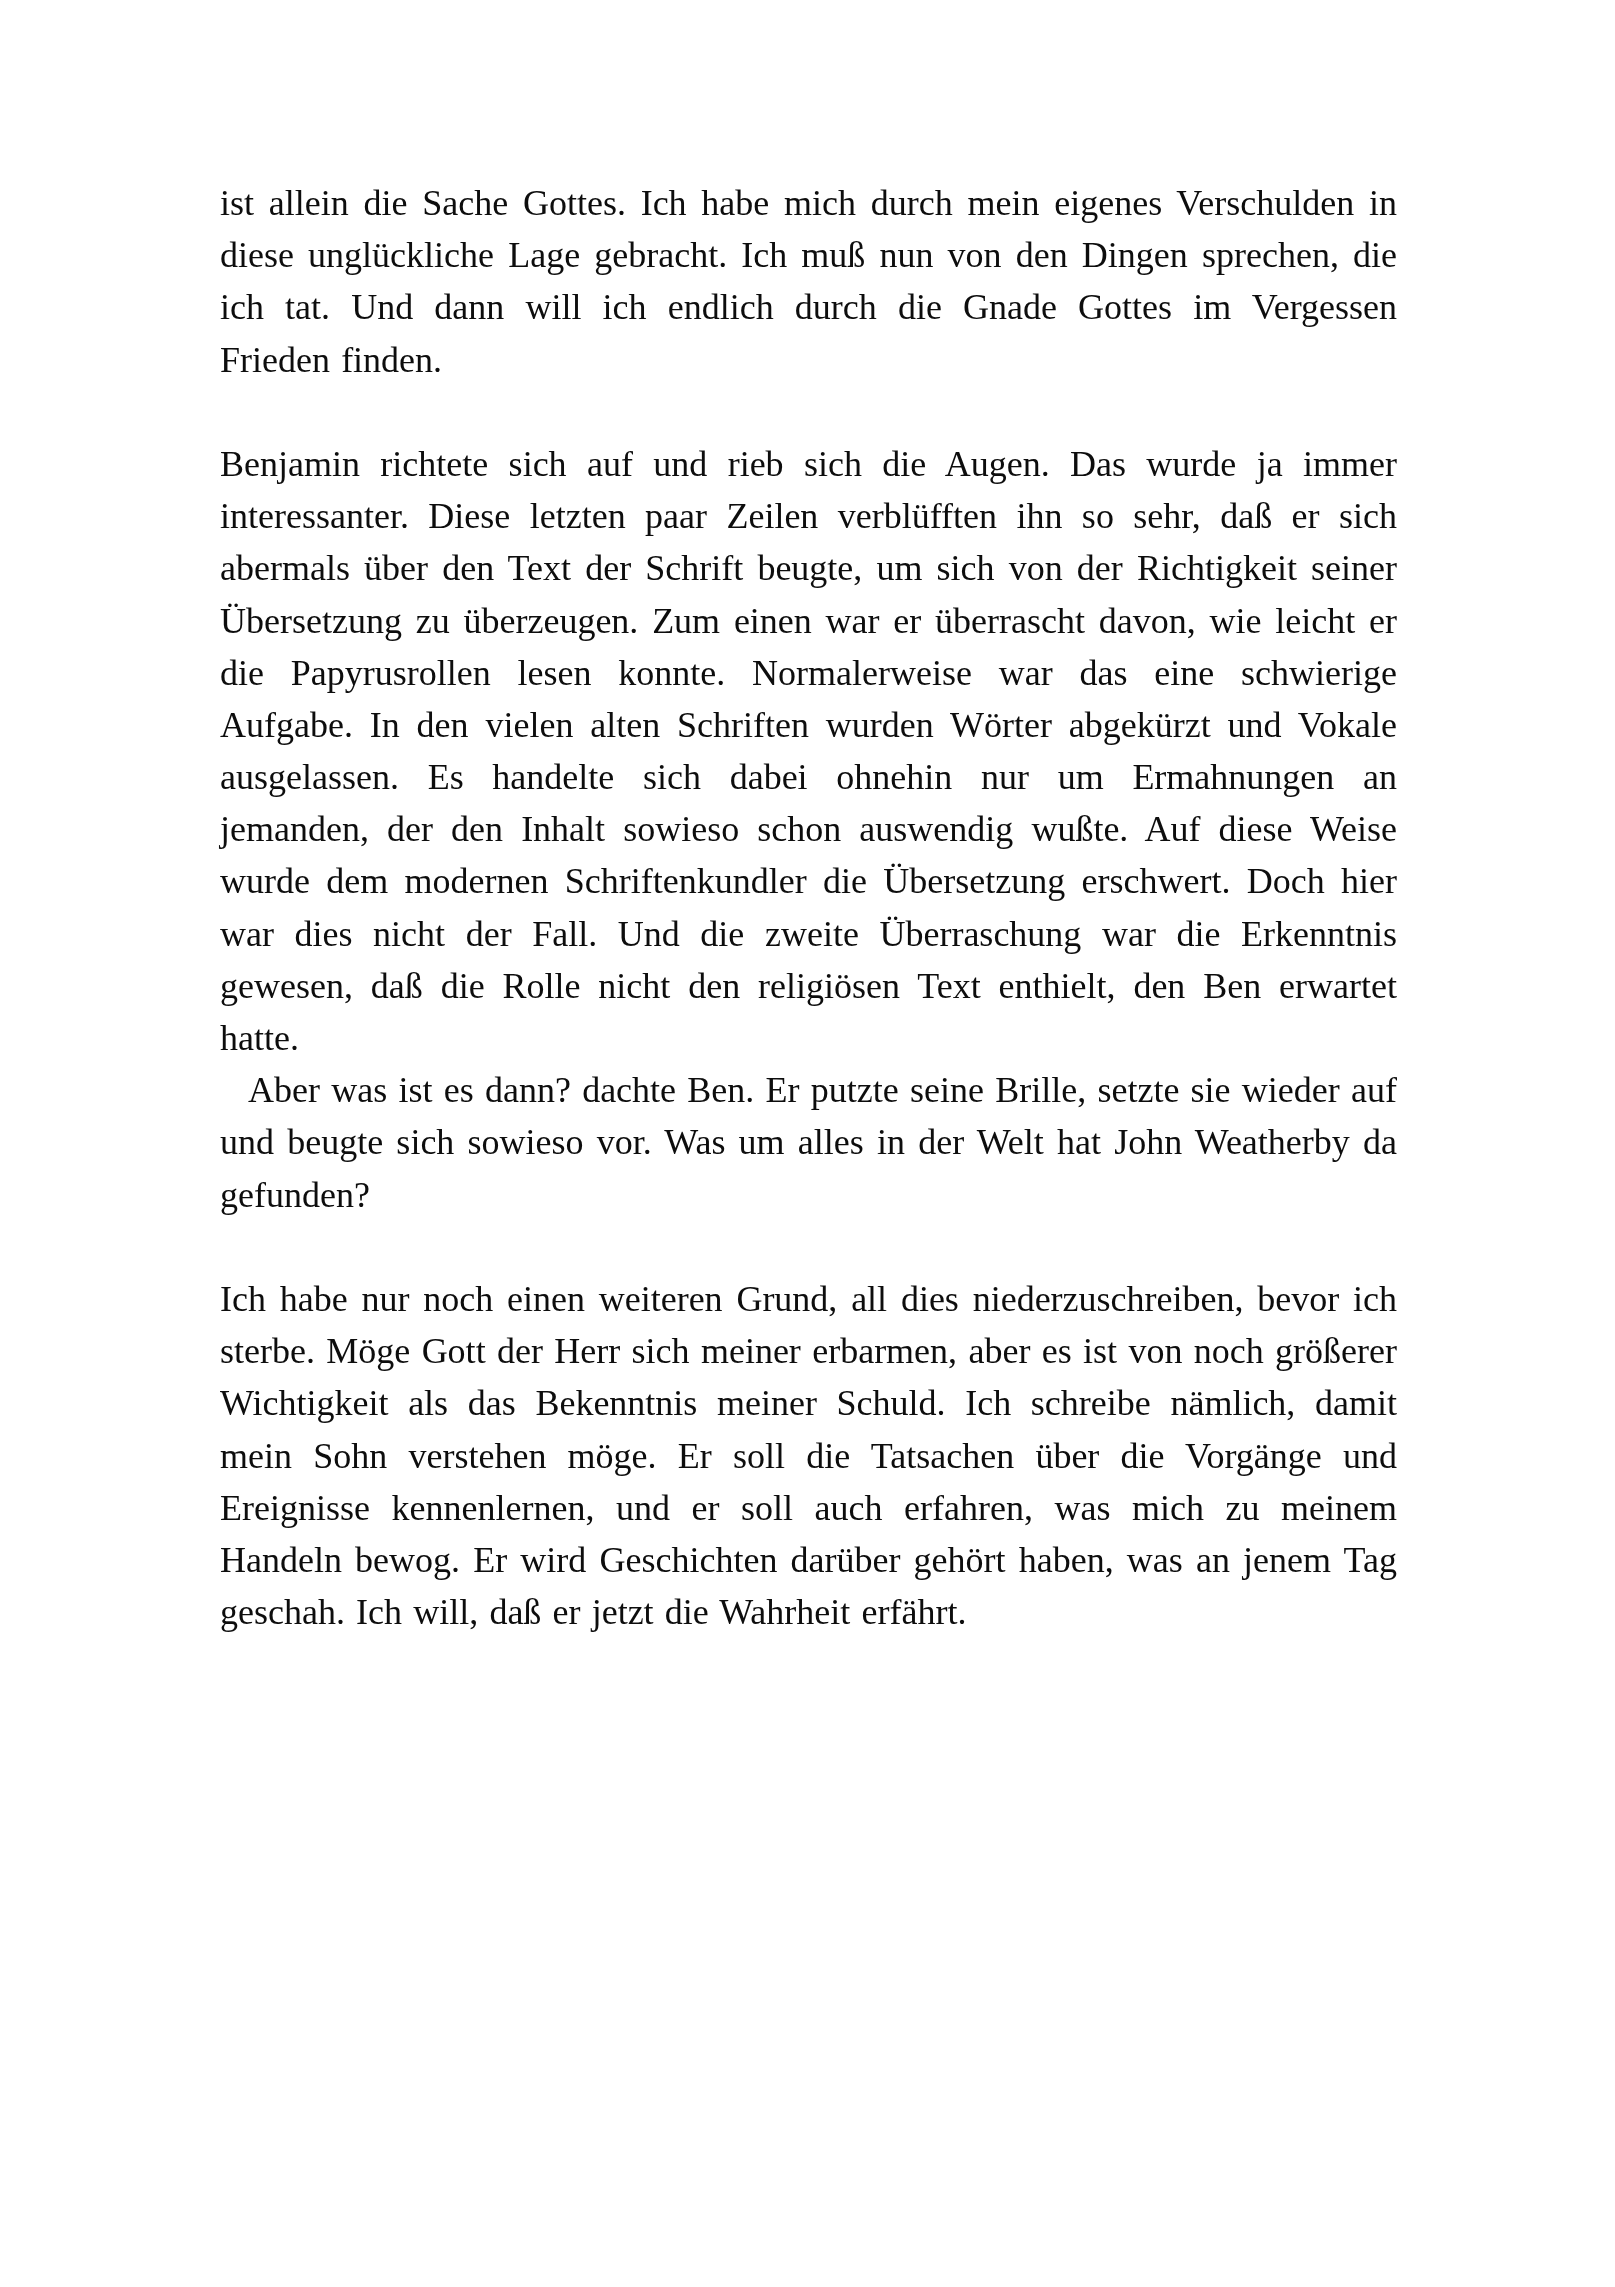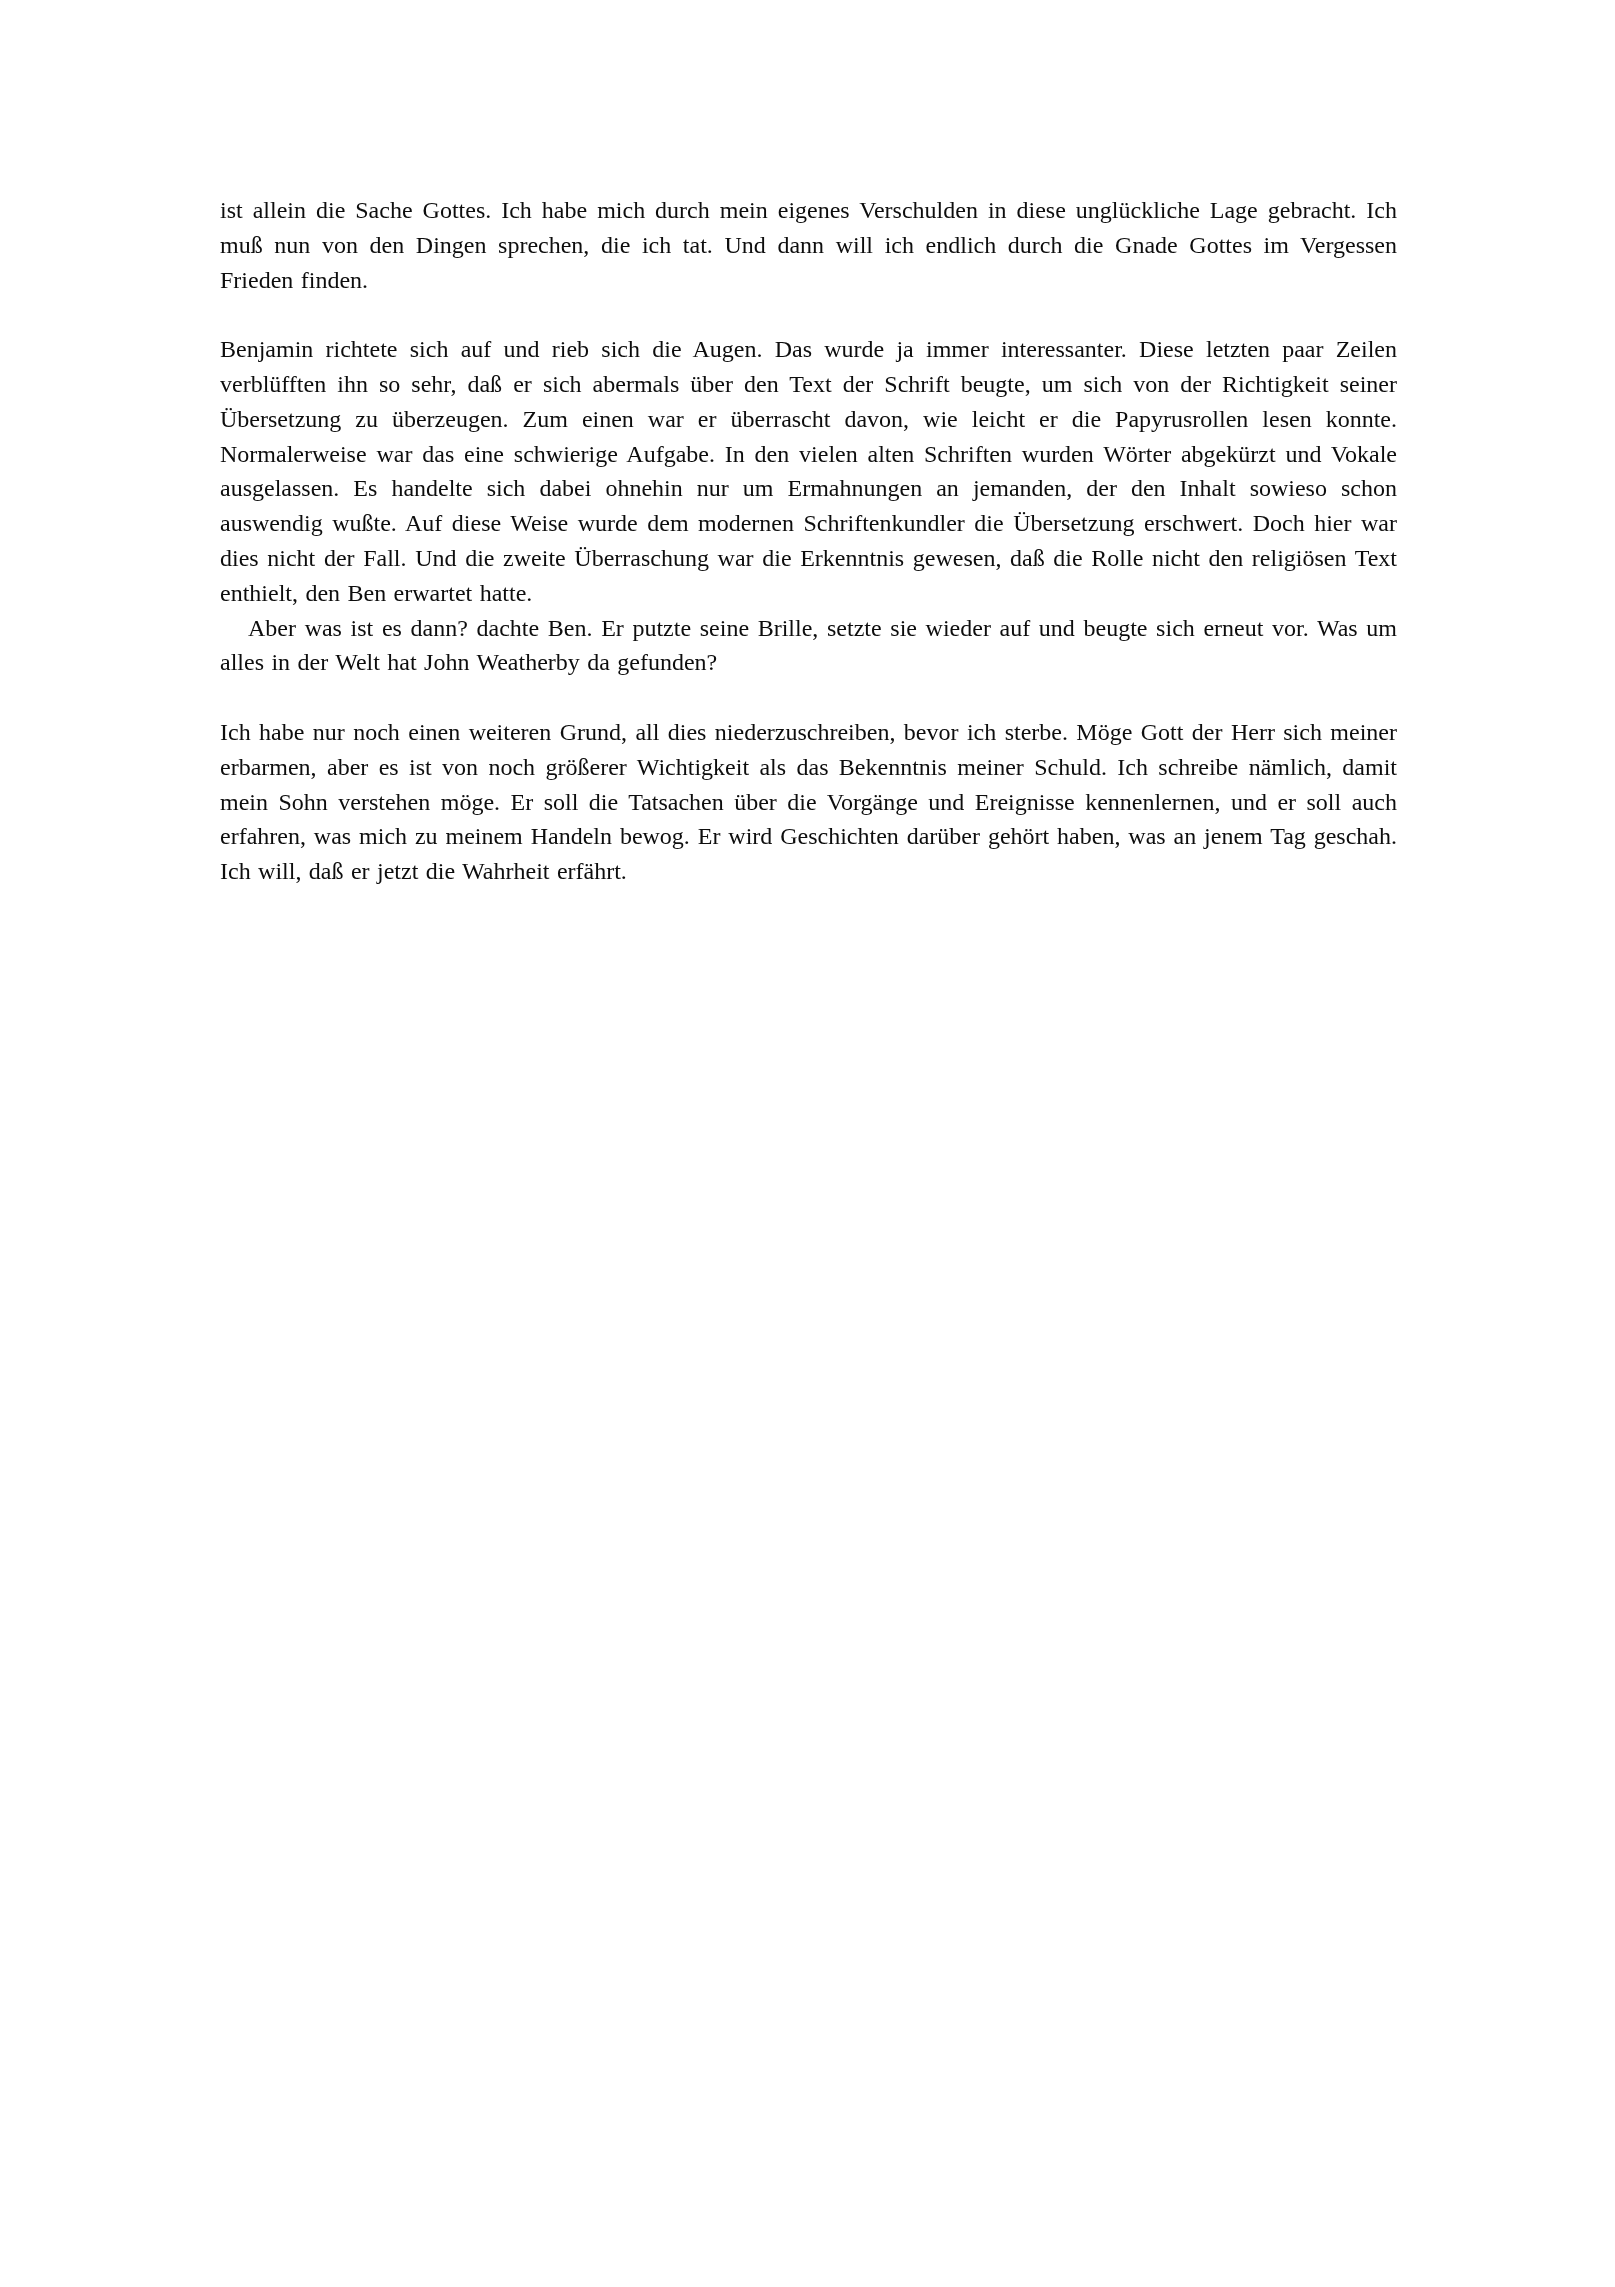--- a/index.html
+++ b/index.html
@@ -5,26 +5,26 @@
 <style>
   html, body {
     margin: 0;
     padding: 0;
     background: #ffffff;
   }
   .page {
     position: relative;
     width: 1615px;
     height: 1832px;
-    margin: 16px auto;
+    margin: 0 auto;
     background: #ffffff;
     box-sizing: border-box;
     padding: 177px 218px 0 220px;
     font-family: "Liberation Serif", "DejaVu Serif", serif;
-    font-size: 24px;
+    font-size: 36px;
     line-height: 1.45;
     color: #0d0d0d;
     overflow: hidden;
   }
   .para {
     margin: 0;
     text-align: justify;
     word-spacing: 0.06em;
   }
   .para.spaced-before {
@@ -35,17 +35,17 @@
   }
 </style>
 </head>
 <body>
 
 <div class="page">
   <p class="para">ist allein die Sache Gottes. Ich habe mich durch mein eigenes Verschulden in diese unglückliche Lage gebracht. Ich muß nun von den Dingen sprechen, die ich tat. Und dann will ich endlich durch die Gnade Gottes im Vergessen Frieden finden.</p>
 
   <p class="para spaced-before">Benjamin richtete sich auf und rieb sich die Augen. Das wurde ja immer interessanter. Diese letzten paar Zeilen verblüfften ihn so sehr, daß er sich abermals über den Text der Schrift beugte, um sich von der Richtigkeit seiner Übersetzung zu überzeugen. Zum einen war er überrascht davon, wie leicht er die Papyrusrollen lesen konnte. Normalerweise war das eine schwierige Aufgabe. In den vielen alten Schriften wurden Wörter abgekürzt und Vokale ausgelassen. Es handelte sich dabei ohnehin nur um Ermahnungen an jemanden, der den Inhalt sowieso schon auswendig wußte. Auf diese Weise wurde dem modernen Schriftenkundler die Übersetzung erschwert. Doch hier war dies nicht der Fall. Und die zweite Überraschung war die Erkenntnis gewesen, daß die Rolle nicht den religiösen Text enthielt, den Ben erwartet hatte.</p>
 
-  <p class="para first-line-indent">Aber was ist es dann? dachte Ben. Er putzte seine Brille, setzte sie wieder auf und beugte sich erneut vor. Was um alles in der Welt hat John Weatherby da gefunden?</p>
+  <p class="para first-line-indent">Aber was ist es dann? dachte Ben. Er putzte seine Brille, setzte sie wieder auf und beugte sich sowieso vor. Was um alles in der Welt hat John Weatherby da gefunden?</p>
 
   <p class="para spaced-before">Ich habe nur noch einen weiteren Grund, all dies niederzuschreiben, bevor ich sterbe. Möge Gott der Herr sich meiner erbarmen, aber es ist von noch größerer Wichtigkeit als das Bekenntnis meiner Schuld. Ich schreibe nämlich, damit mein Sohn verstehen möge. Er soll die Tatsachen über die Vorgänge und Ereignisse kennenlernen, und er soll auch erfahren, was mich zu meinem Handeln bewog. Er wird Geschichten darüber gehört haben, was an jenem Tag geschah. Ich will, daß er jetzt die Wahrheit erfährt.</p>
 </div>
 
 
 </body></html>

